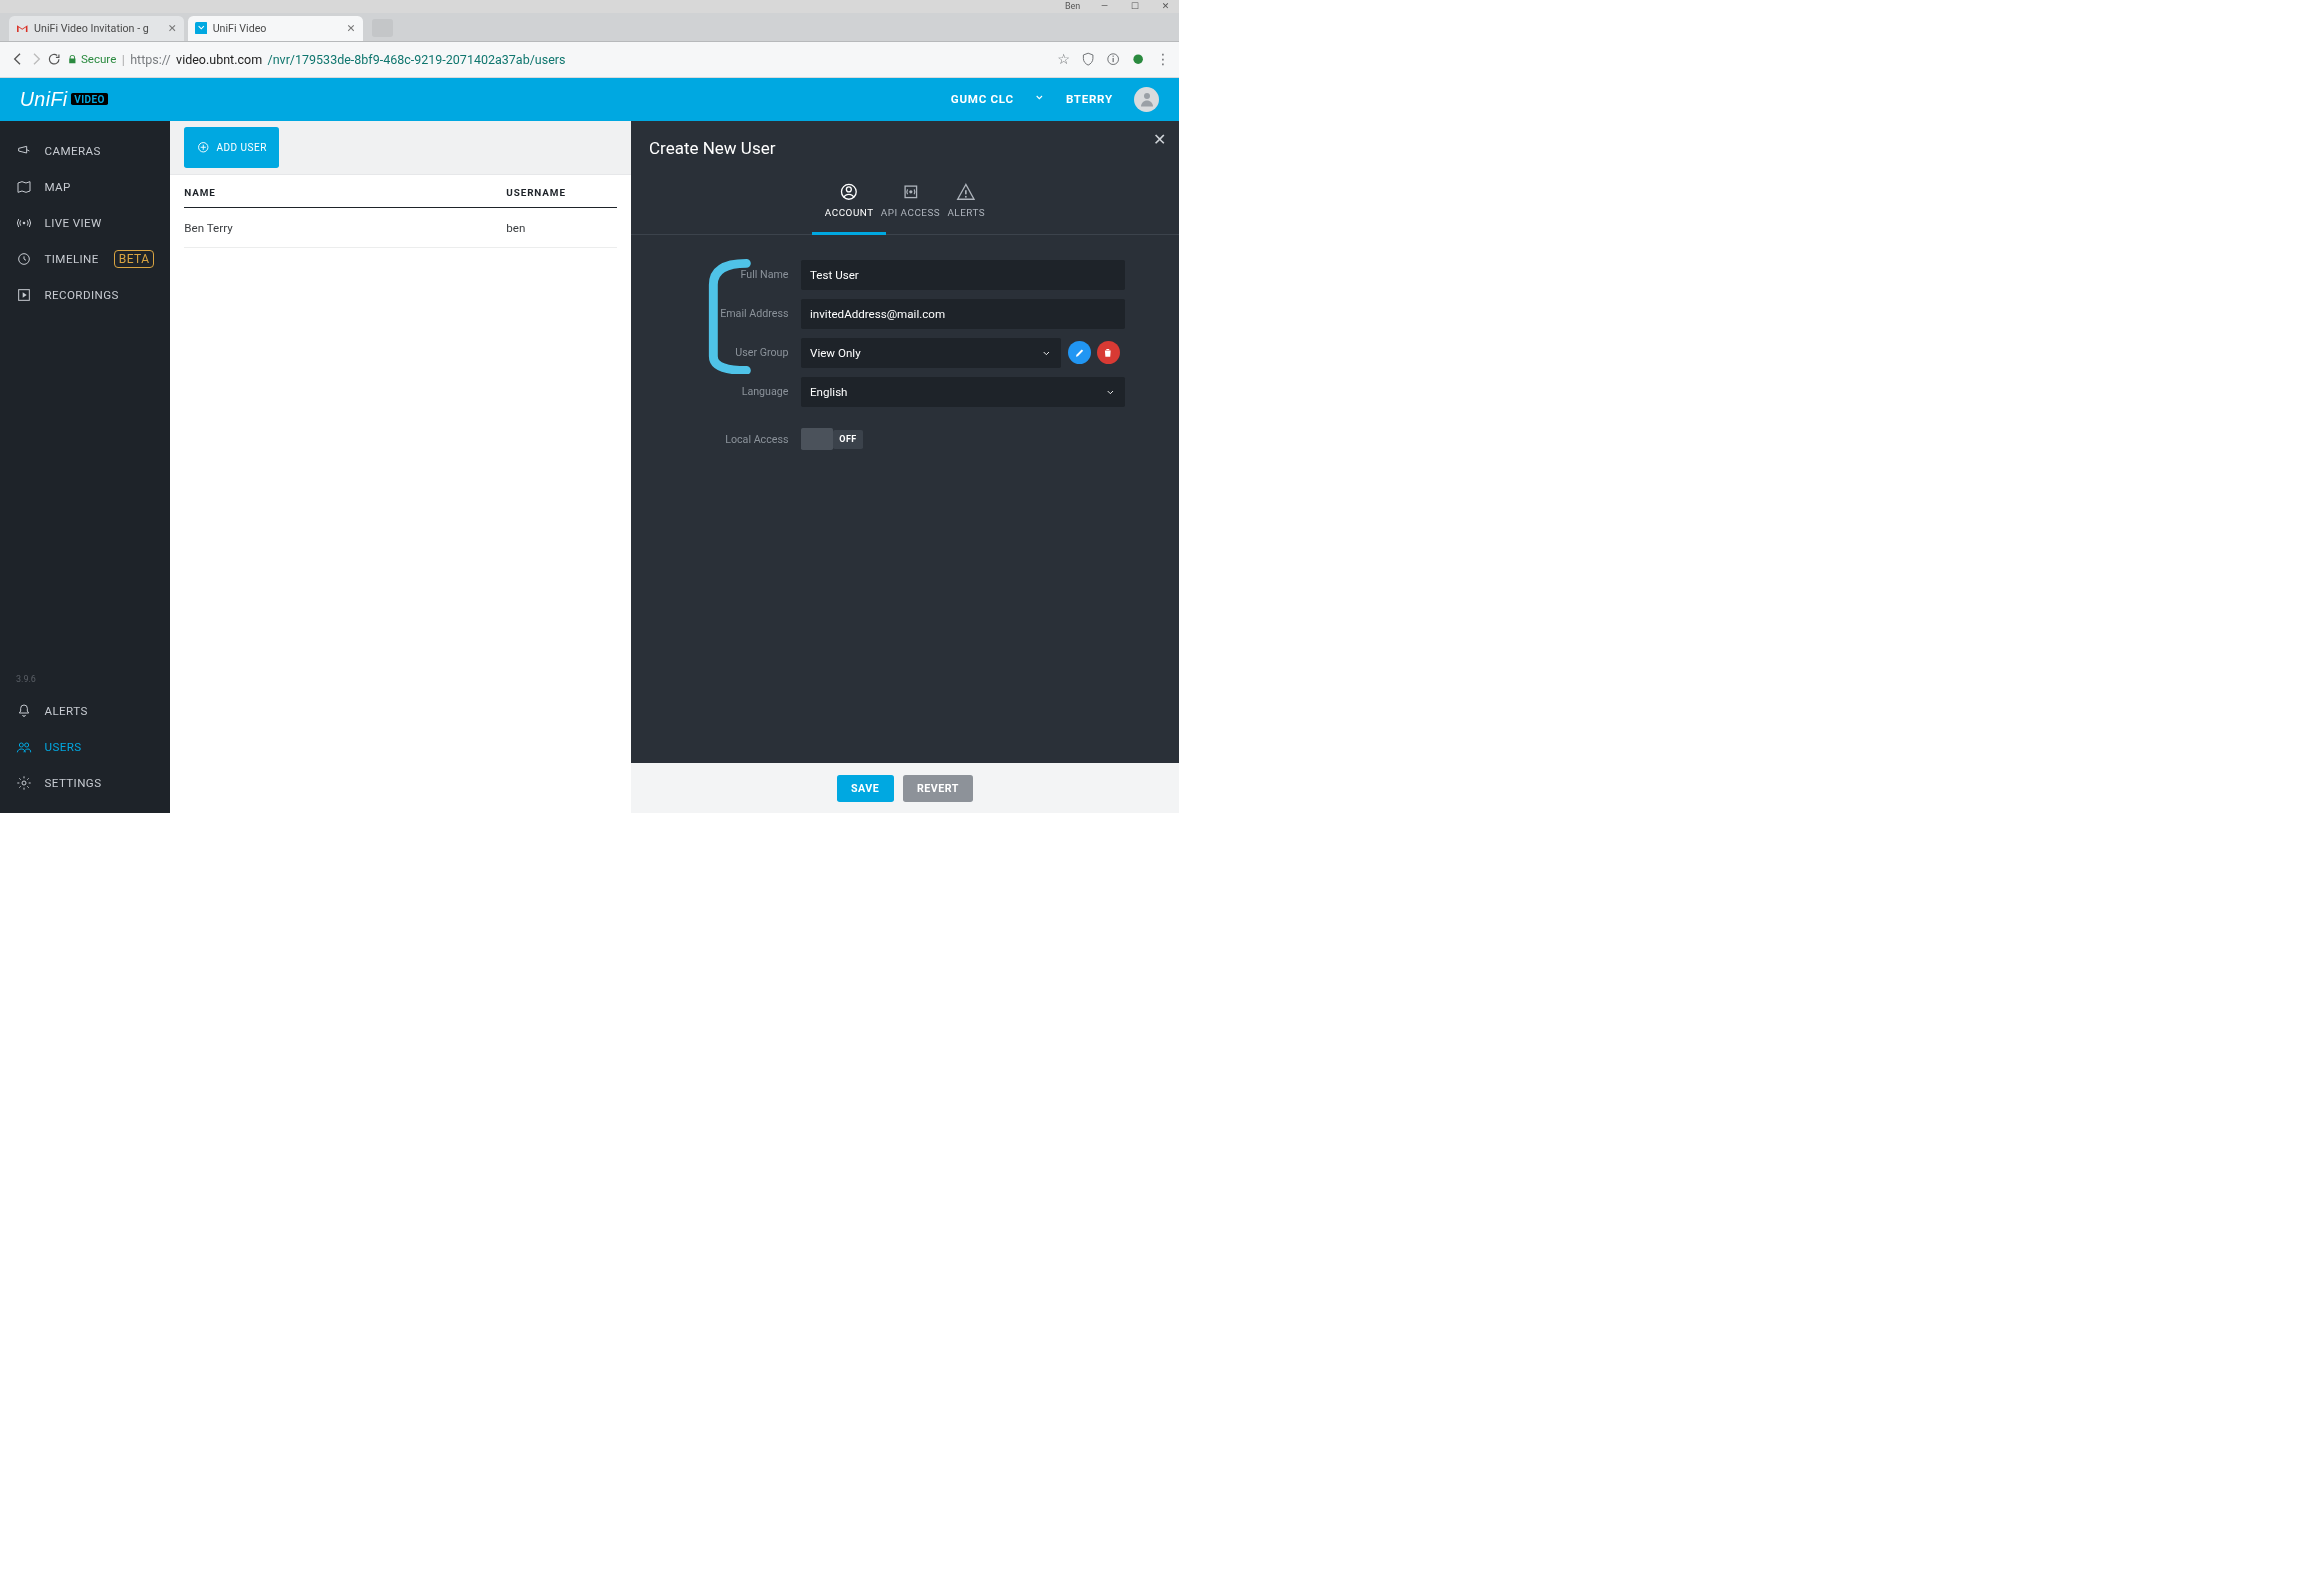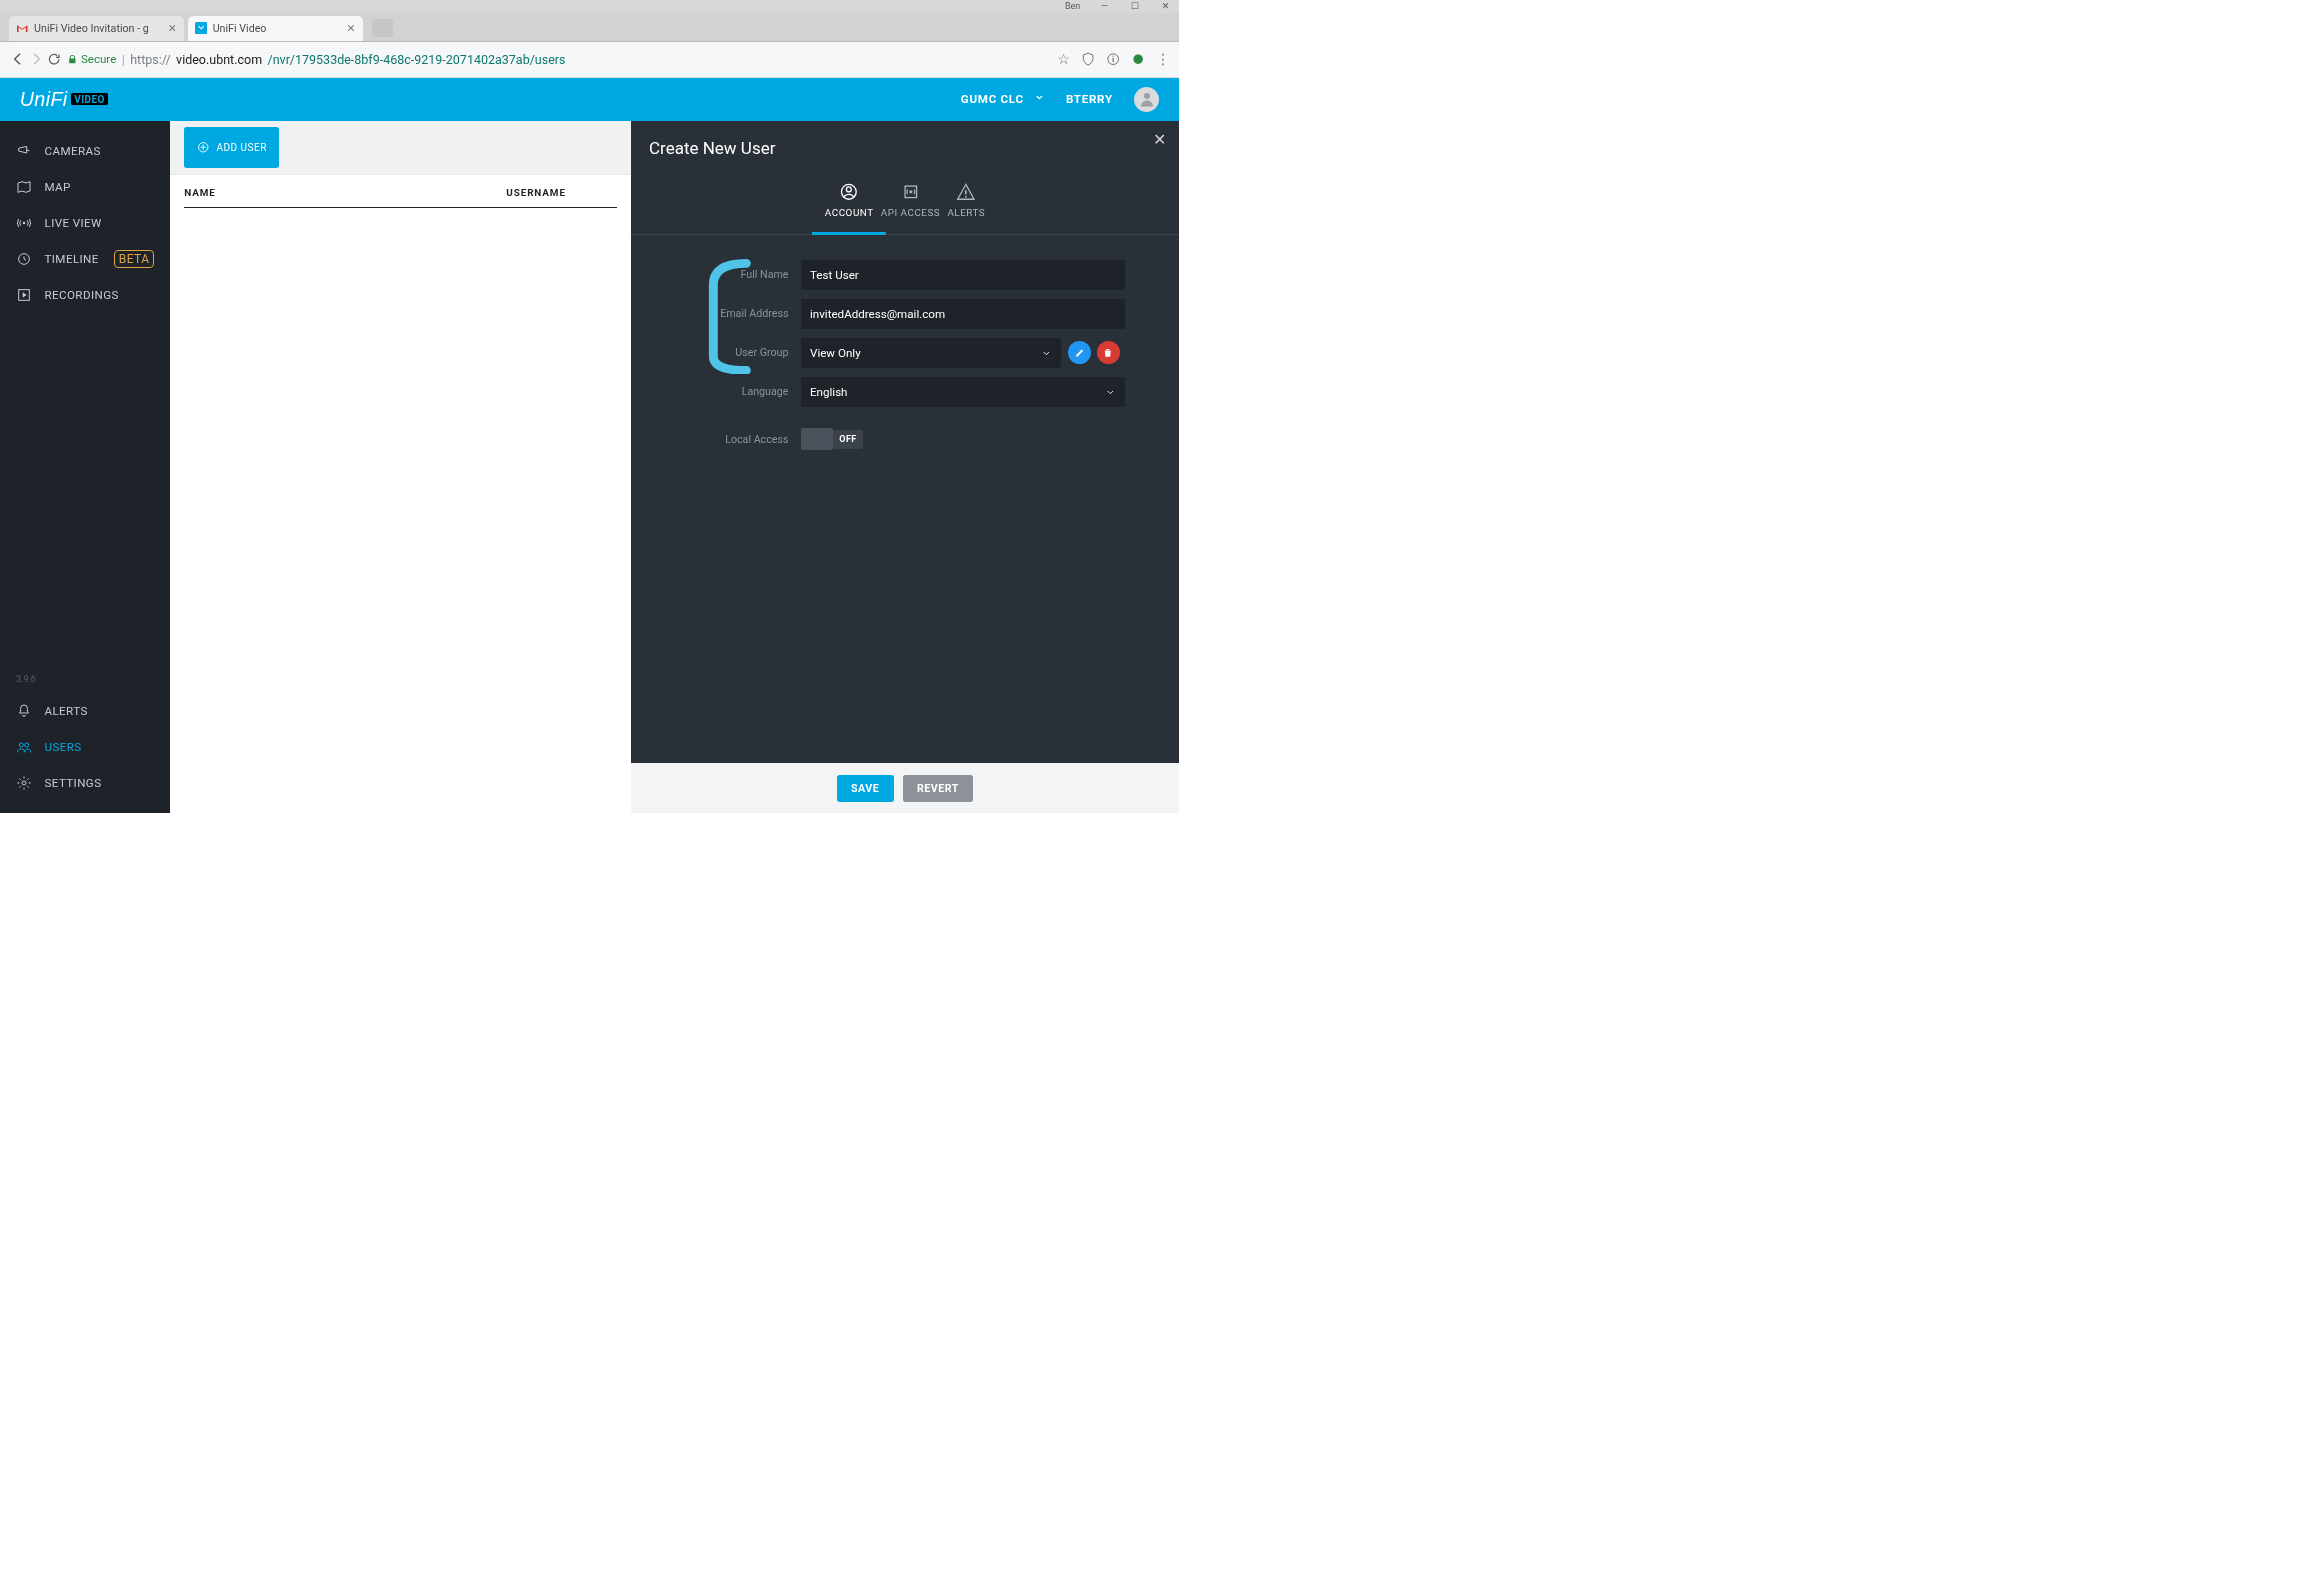--- a/index.html
+++ b/index.html
@@ -27,21 +27,21 @@
 .url-host { color: #222; }
 .url-path { color: #0f766e; }
 .omni-right { display:flex; align-items:center; gap:10.7px; color:#6a6d70; }
 
 
 .app-header { height: 43px; background: #00a8e1; display: flex; align-items: center; padding: 0 19.7px; color: #fff; }
 .logo { display:flex; align-items:center; gap:3px; }
 .logo-main { font-family: 'Segoe UI', sans-serif; font-weight:300; font-style:italic; font-size:19.7px; letter-spacing:0.4px;}
 .logo-badge { background:#000000; color:#00a8e1; font-size:10px; font-weight:700; padding:0.9px 3.6px; border-radius:1.8px; letter-spacing:0.4px;}
 .app-header-right { margin-left:auto; display:flex; align-items:center; gap:21.5px; font-size:11.6px; font-weight:700; letter-spacing:0.7px;}
-.dd-item { display:flex; align-items:flex-start; gap:10px;}
+.dd-item { display:flex; align-items:flex-start; gap:20px;}
 .avatar { width:25px; height:25px; border-radius:50%; background:#d9dbdd; display:flex; align-items:center; justify-content:center; }
 
 
 .app-body { display:flex; height: calc(813px - 12.5px - 29px - 36px - 43px); }
 .sidebar { width: 170px; background:#1e2329; color:#c7cbd1; display:flex; flex-direction:column; padding-top:12.5px; }
 .side-item { height:36px; display:flex; align-items:center; padding:0 16px; gap:12.5px; font-size:11.6px; letter-spacing:0.4px; cursor:pointer; }
 .side-item.active { color:#00a8e1; }
 .side-item .icon { width:16px; height:16px; display:flex; align-items:center; justify-content:center; }
 .beta-badge { margin-left:auto; border:0.9px solid #d9a441; color:#d9a441; font-size:12px; padding:0.9px 3.6px; border-radius:4px; letter-spacing:0.4px;}
 .side-spacer { flex:1; }
@@ -288,20 +288,24 @@
               <circle cx="12" cy="12" r="9" fill="none" stroke="#fff" stroke-width="1.8"></circle>
               <path d="M12 7v10M7 12h10" stroke="#fff" stroke-width="1.8"></path>
             </svg>
           <span>ADD USER</span>
         </button>
       </div>
       <div class="users-table">
         <div class="users-head">
           <div class="col-name">NAME</div>
           <div class="col-user">USERNAME</div>
+        </div>
+        <div class="users-row">
+          <div class="col-name">Ben Terry</div>
+          <div class="col-user">ben</div>
         </div>
       </div>
     </div>
 
     <div class="drawer">
       <span class="drawer-close">✕</span>
       <div class="drawer-head">Create New User</div>
       <div class="drawer-tabs">
         <div class="dtab active">
           <span class="dtab-icon">

